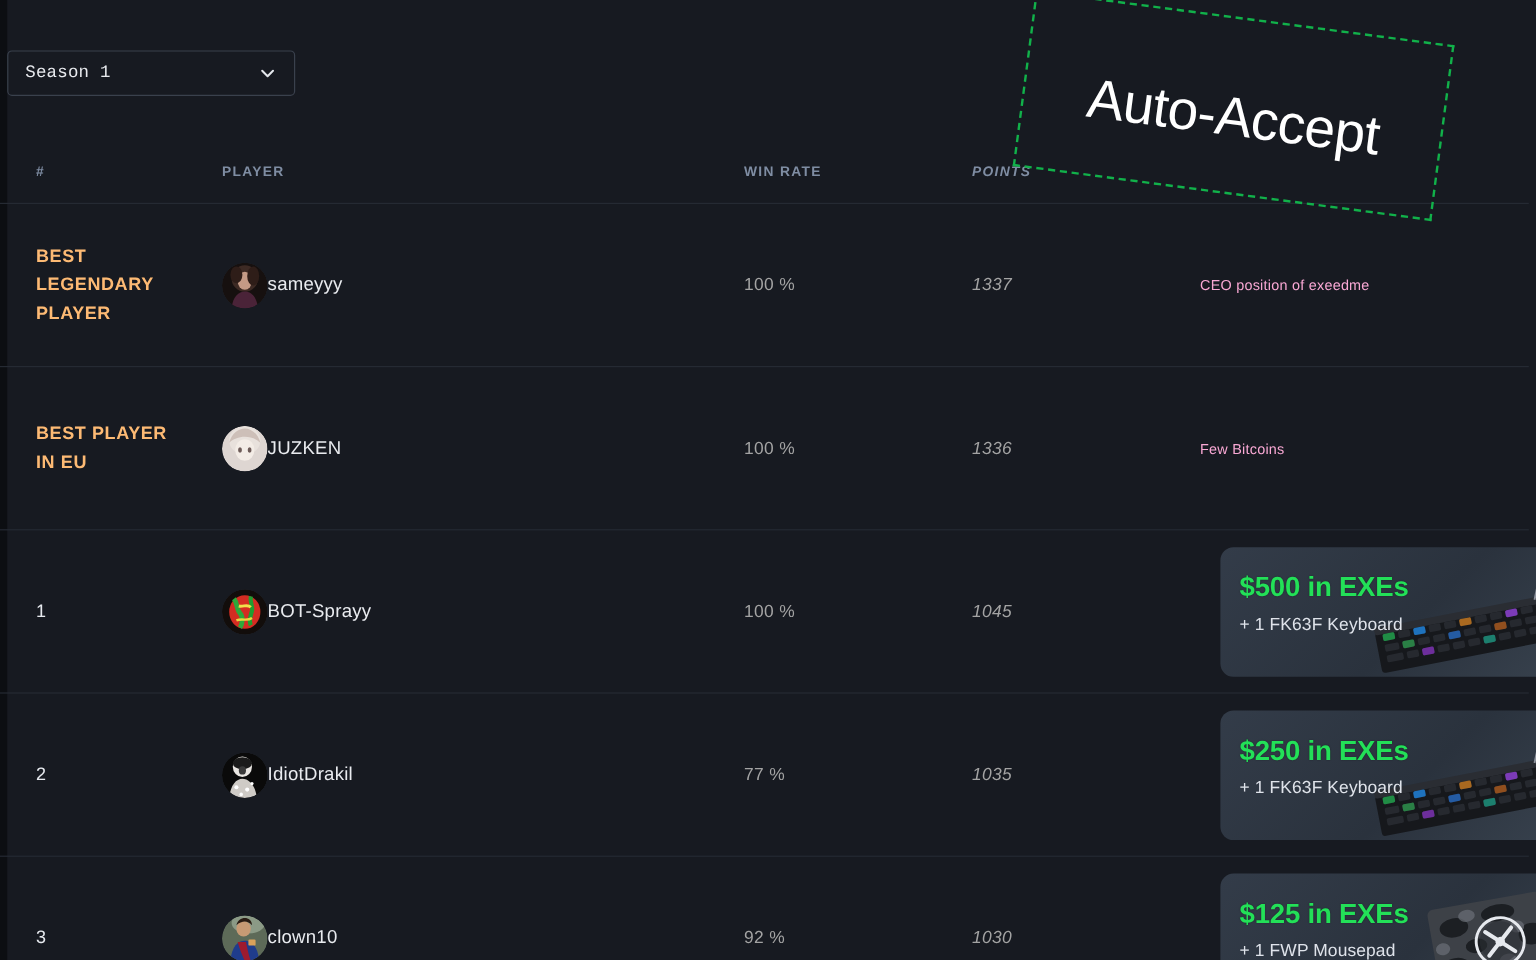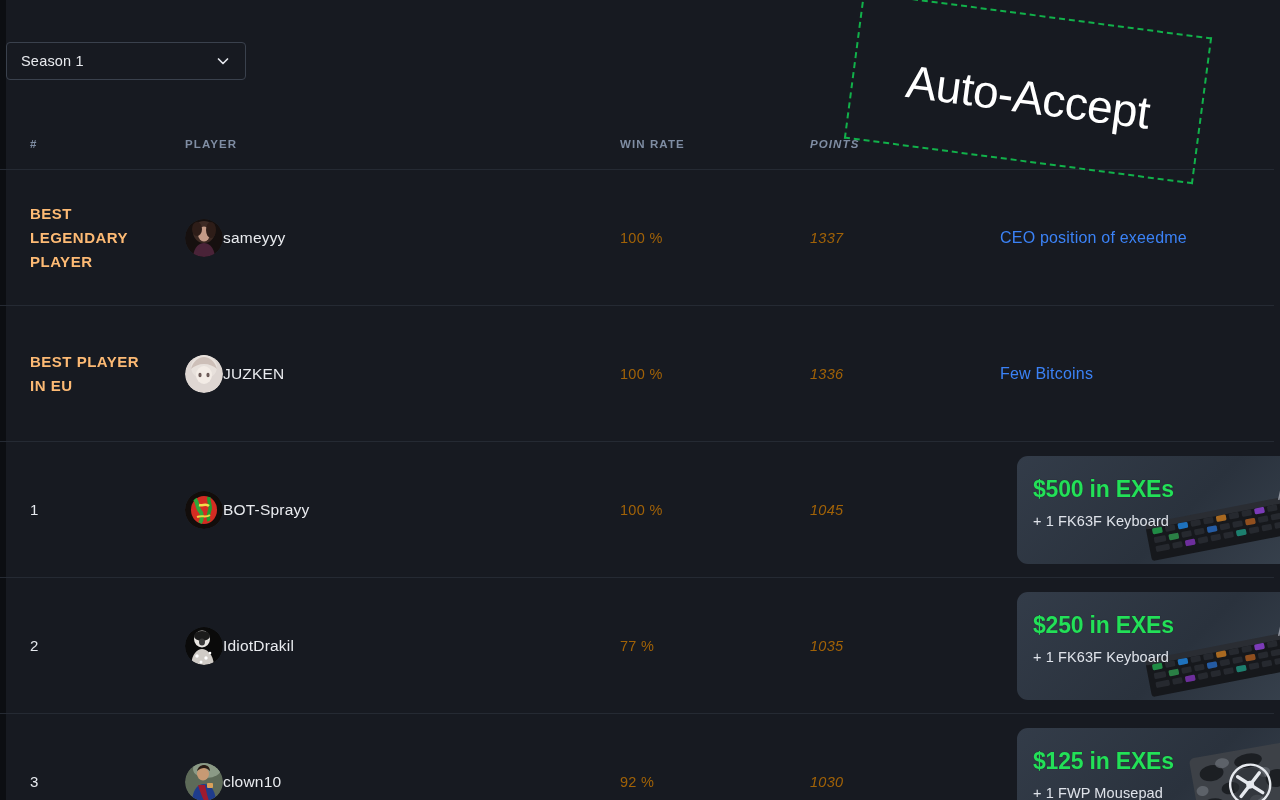--- a/index.html
+++ b/index.html
@@ -32,20 +32,21 @@
     display: flex;
     align-items: center;
     padding: 0 14px;
     cursor: pointer;
   }
   .season-label {
     flex: 1;
     color: #e8eaee;
     font-size: 14.5px;
     letter-spacing: .2px;
+    font-family: Liberation Mono, monospace;
   }
   .chev { width: 16px; height: 16px; display: block; }
   .chev svg { display: block; }
 
   
   .table { position: absolute; left: 0; top: 118px; width: 1274px; }
 
   .thead {
     display: flex;
     align-items: center;
@@ -97,27 +98,27 @@
   }
   .avatar svg { display: block; width: 38px; height: 38px; }
   .pname {
     color: #e9ebef;
     font-size: 15.5px;
     letter-spacing: .2px;
     white-space: nowrap;
   }
 
   .cell-val {
-    color: #a16207;
+    color: #a3a3a3;
     font-size: 14.5px;
     letter-spacing: .3px;
   }
   .cell-reward {
-    color: #3b82f6;
-    font-size: 16px;
+    color: #f9a8d4;
+    font-size: 12px;
     letter-spacing: .2px;
   }
 
   
   .prize-card {
     position: absolute;
     left: 1017px;
     top: 50%;
     transform: translateY(-50%);
     width: 300px;

